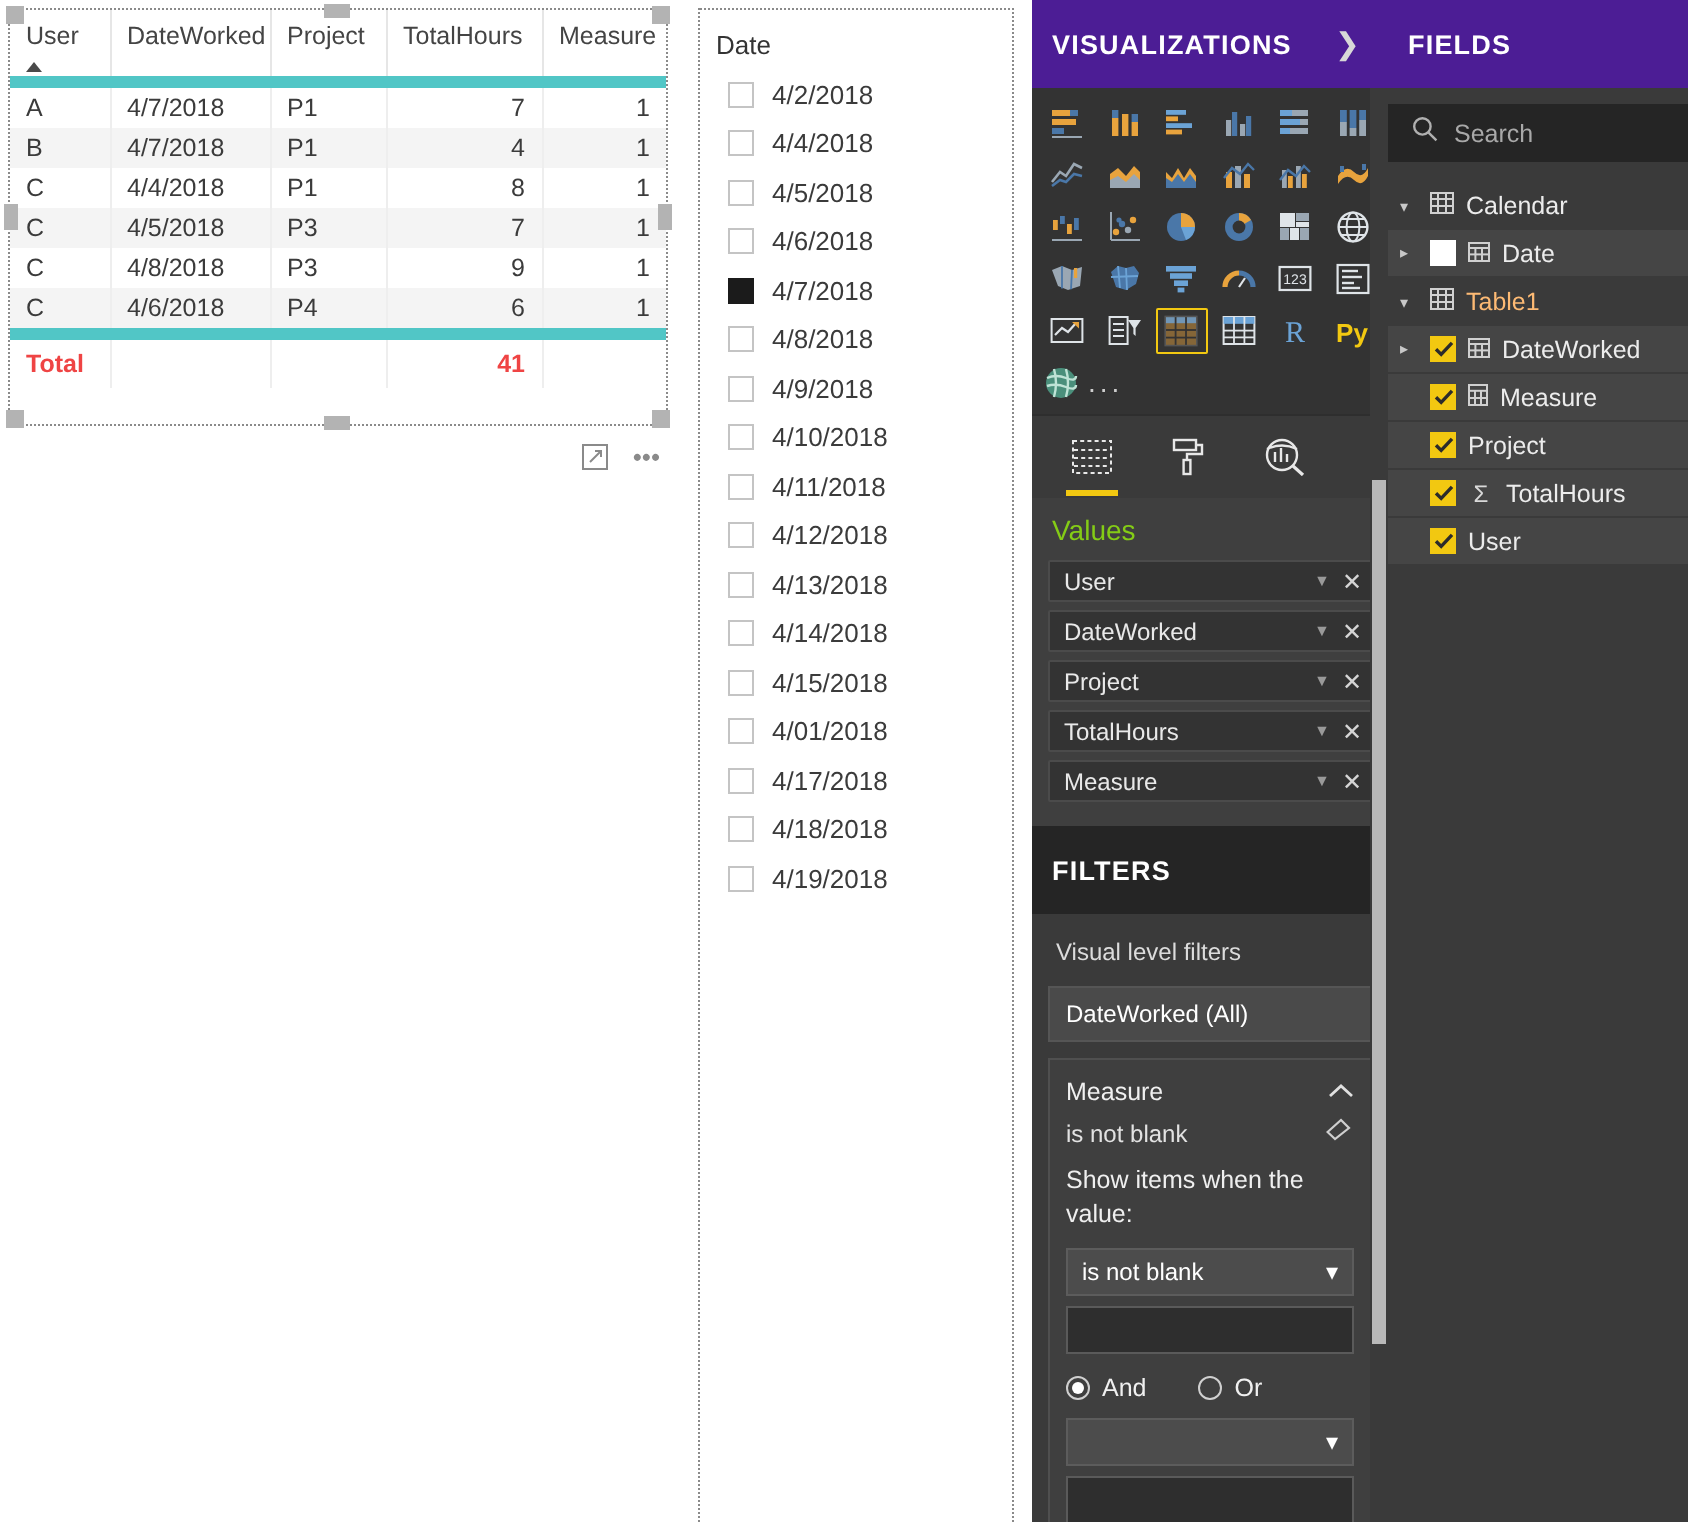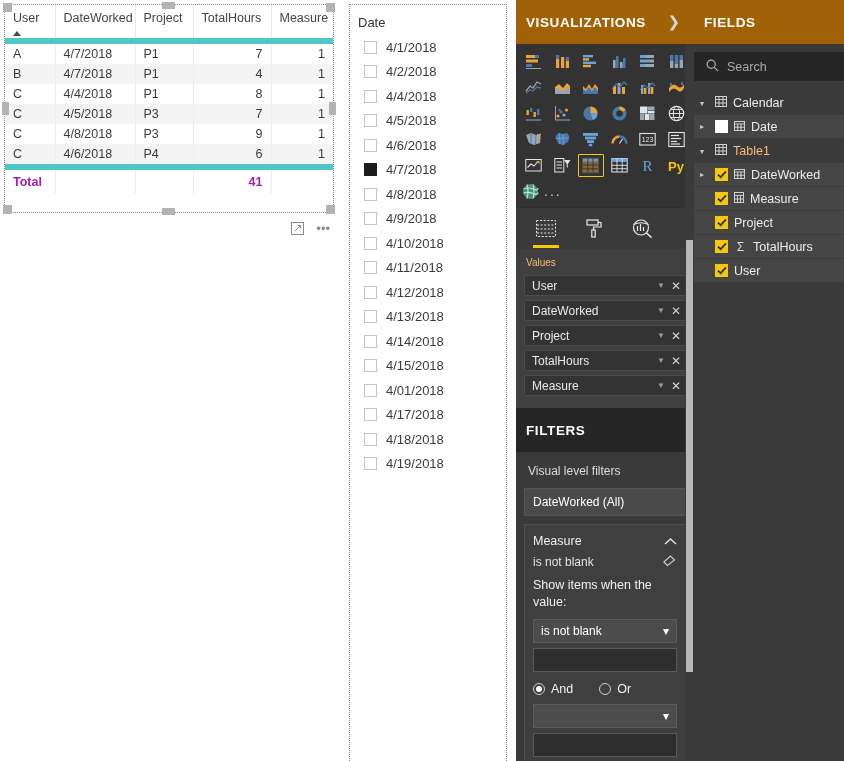--- a/index.html
+++ b/index.html
@@ -53,21 +53,21 @@
   }
   .accent-row td { height: 2px; padding: 0; background: #51c6c6; }
   .tbl td {
     padding: 3px 8px; color: #3b3b3b;
     border-right: 1px solid #eeeeee;
   }
   .tbl td:last-child { border-right: none; }
   .tbl td.num { text-align: right; }
   .tbl tr.alt td { background: #f4f4f4; }
   .tbl tr.total td {
-    font-weight: bold; color: #a21caf; padding-top: 5px; padding-bottom: 5px;
+    font-weight: bold; color: #ef4444; padding-top: 5px; padding-bottom: 5px;
   }
   #tbl-footer {
     position: absolute; left: 0; top: 217px; width: 334px; height: 22px;
     display: flex; justify-content: flex-end; align-items: center; gap: 12px;
     padding-right: 4px;
   }
   .footer-ico { color: #8a8a8a; font-size: 13px; line-height: 1; cursor: pointer; }
   .focus-ico svg { display: block; }
 
   
@@ -90,21 +90,21 @@
     flex: 0 0 auto;
   }
   .cbox.checked { background: #1b1b1b; border-color: #1b1b1b; }
 
   
   #viz-pane {
     position: absolute; left: 516px; top: 0; width: 178px; height: 761px;
     background: #3a3a3a; color: #e8e8e8;
   }
   .pane-header {
-    height: 44px; background: #a16207; display: flex; align-items: center;
+    height: 44px; background: #4c1d95; display: flex; align-items: center;
     padding: 0 10px; justify-content: space-between;
   }
   .pane-header .title { font-size: 13.5px; font-weight: bold; letter-spacing: .6px; color: #ffffff; }
   .chev { color: #d8d8d8; font-size: 15px; padding-right: 4px; }
 
   #viz-gallery {
     background: #333333; padding: 6px 5px 4px 5px;
   }
   .viz-grid { display: grid; grid-template-columns: repeat(6, 1fr); gap: 3px; }
   .viz-cell {
@@ -122,21 +122,21 @@
   .viz-tab {
     position: relative; width: 28px; height: 30px;
     display: flex; align-items: center; justify-content: center; cursor: pointer;
   }
   .viz-tab.active::after {
     content: ""; position: absolute; bottom: -4px; left: 1px; right: 1px;
     height: 3px; background: #f2c811;
   }
 
   .well-section { background: #3f3f3f; padding: 6px 8px 8px 8px; }
-  .well-label { font-size: 10px; color: #fdba74; margin: 2px 0 7px 2px; }
+  .well-label { font-size: 14px; color: #84cc16; margin: 2px 0 7px 2px; }
   .field-pill {
     display: flex; align-items: center; height: 21px; margin-bottom: 4px;
     background: #333333; border: 1px solid #4b4b4b; border-radius: 1px;
     padding: 0 4px 0 7px; font-size: 12px; color: #e9e9e9; cursor: pointer;
   }
   .field-pill .pname { flex: 1 1 auto; white-space: nowrap; overflow: hidden; }
   .pill-caret { color: #9a9a9a; font-size: 8px; margin-right: 6px; }
   .pill-x { color: #d5d5d5; font-size: 12px; line-height: 1; }
 
   #filters-header {
@@ -325,24 +325,20 @@
         </svg>
       </span>
       <span class="footer-ico">•••</span>
     </div>
 
     <div id="slicer-visual">
       <div class="slicer-title">Date</div>
       <div id="slicer-items">
           <div class="slicer-item">
             <span class="cbox"></span>
-            <span>4/1/2018</span>
-          </div>
-          <div class="slicer-item">
-            <span class="cbox"></span>
             <span>4/2/2018</span>
           </div>
           <div class="slicer-item">
             <span class="cbox"></span>
             <span>4/4/2018</span>
           </div>
           <div class="slicer-item">
             <span class="cbox"></span>
             <span>4/5/2018</span>
           </div>

